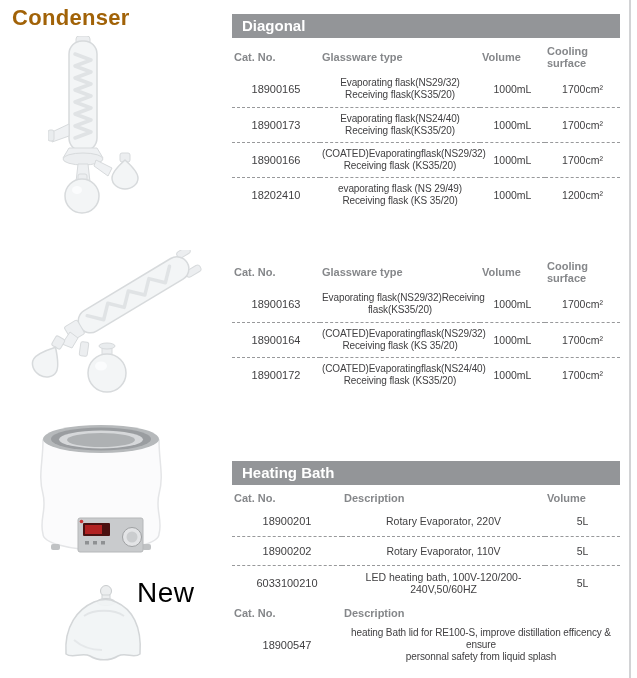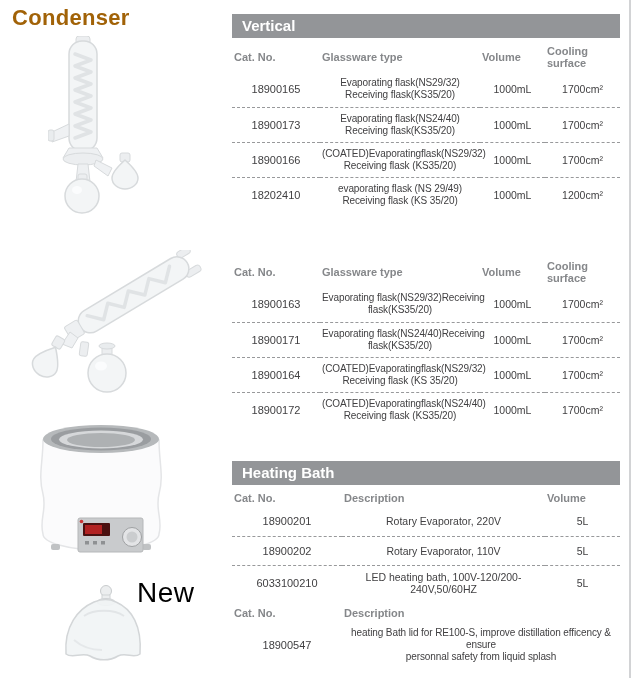--- a/index.html
+++ b/index.html
@@ -127,21 +127,21 @@
       <ellipse cx="54" cy="18" rx="9" ry="3.5" fill="#e6e9ea" stroke="#d0d3d5"></ellipse>
       <path d="M14 70 C12 42 26 25 42 18 Q54 13 64 18 C80 25 90 42 88 70 C82 75 74 68 66 72 C58 77 46 77 38 72 C30 68 20 75 14 70 Z" fill="#f1f4f5" fill-opacity="0.9" stroke="#d3d6d8" stroke-width="1.5"></path>
       <path d="M32 32 C42 25 62 25 72 32" fill="none" stroke="#e2e5e7" stroke-width="2"></path>
       <path d="M22 56 C30 63 40 66 50 66" fill="none" stroke="#e5e8ea" stroke-width="2"></path>
     </svg>
   </div>
 
   <div class="new-label">New</div>
 
   <div class="section" id="sec-vertical">
-    <div class="sec-header">Vertical</div>
+    <div class="sec-header">Diagonal</div>
     <table class="tbl">
       <colgroup>
           <col style="width:88px">
           <col style="width:160px">
           <col style="width:65px">
           <col style="width:75px">
         </colgroup>
       <thead>
         <tr>
           <th>Cat. No.</th>
@@ -196,26 +196,20 @@
         </tr>
       </thead>
       <tbody>
         <tr>
           <td class="cat">18900163</td>
           <td class="type"><span class="nowrap">Evaporating flask(NS29/32)Receiving</span><br><span class="nowrap">flask(KS35/20)</span></td>
           <td>1000mL</td>
           <td>1700cm²</td>
         </tr>
         <tr>
-          <td class="cat">18900171</td>
-          <td class="type"><span class="nowrap">Evaporating flask(NS24/40)Receiving</span><br><span class="nowrap">flask(KS35/20)</span></td>
-          <td>1000mL</td>
-          <td>1700cm²</td>
-        </tr>
-        <tr>
           <td class="cat">18900164</td>
           <td class="type"><span class="nowrap">(COATED)Evaporatingflask(NS29/32)</span><br><span class="nowrap">Receiving flask (KS 35/20)</span></td>
           <td>1000mL</td>
           <td>1700cm²</td>
         </tr>
         <tr>
           <td class="cat">18900172</td>
           <td class="type"><span class="nowrap">(COATED)Evaporatingflask(NS24/40)</span><br><span class="nowrap">Receiving flask (KS35/20)</span></td>
           <td>1000mL</td>
           <td>1700cm²</td>

